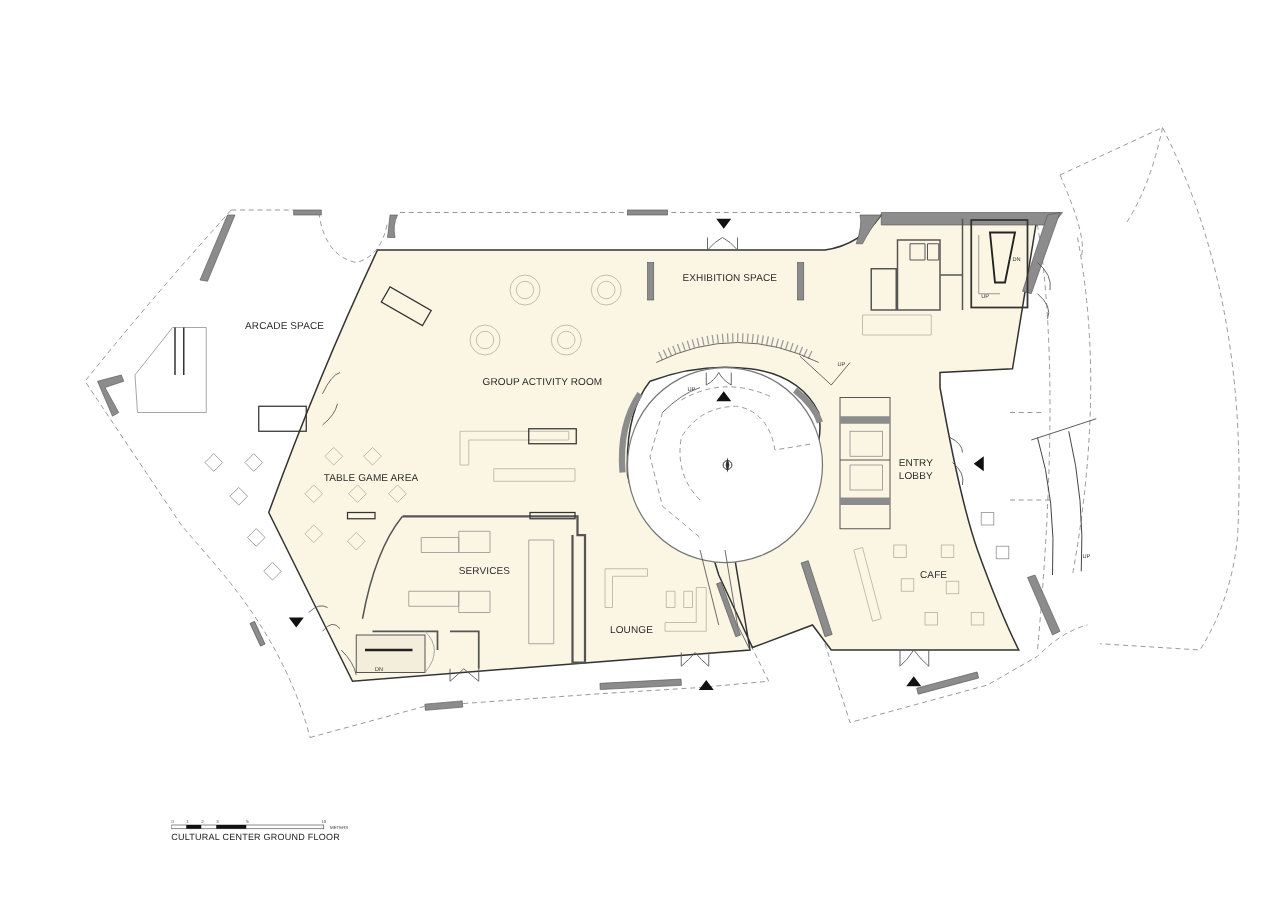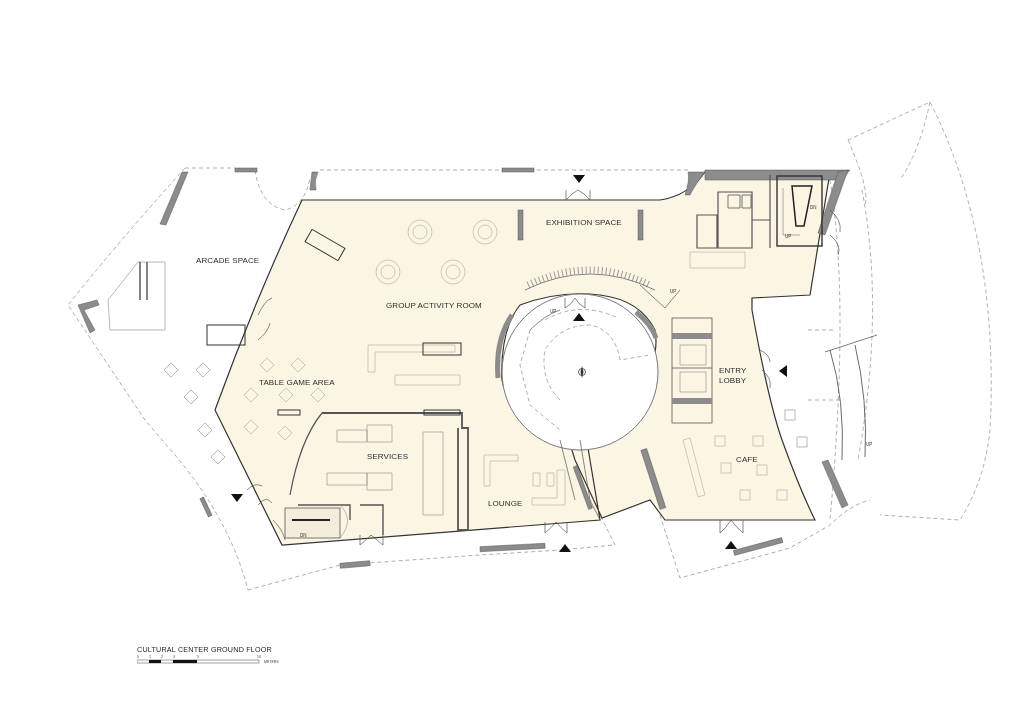--- a/index.html
+++ b/index.html
@@ -7,21 +7,21 @@
   #plan{position:absolute;left:0;top:0;width:1024px;height:723px;}
   .lbl{font-family:"Liberation Sans",sans-serif;font-size:8px;fill:#2a2a2a;letter-spacing:0.1px;}
   .small{font-family:"Liberation Sans",sans-serif;font-size:4.5px;fill:#333;}
   .floor{fill:#fbf6e4;stroke:#333;stroke-width:1.2;}
   .dash{fill:none;stroke:#8a8a8a;stroke-width:0.7;stroke-dasharray:4 3;}
   .wall{fill:#8c8c8c;stroke:#555;stroke-width:0.5;}
   .thin{fill:none;stroke:#555;stroke-width:0.7;}
   .furn{fill:none;stroke:#b9b5a5;stroke-width:0.7;}
   .furn-d{fill:none;stroke:#9a9a9a;stroke-width:0.7;}
   .arrow{fill:#111;}
-  .title-block{position:absolute;left:137px;top:645px;}
+  .title-block{position:absolute;left:137px;top:665px;}
   .title-text{font-size:7.2px;color:#222;letter-spacing:0.2px;white-space:nowrap;}
   .scale{position:absolute;left:137px;top:654px;}
 </style>
 </head>
 <body>
 
 <svg id="plan" viewBox="0 0 1024 723" xmlns="http://www.w3.org/2000/svg">
 
   <g>
 

